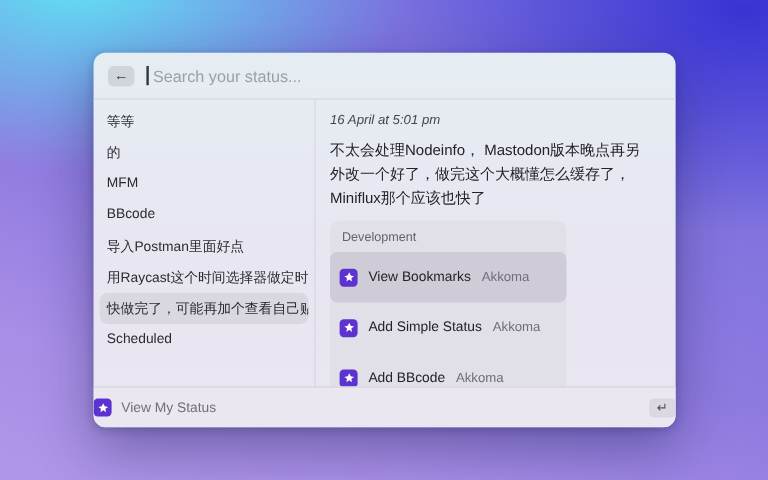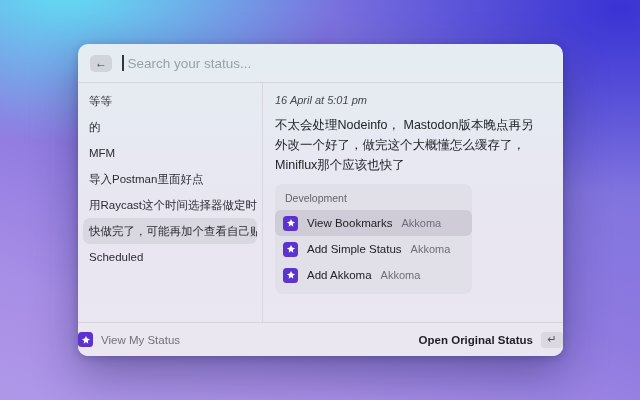--- a/index.html
+++ b/index.html
@@ -31,21 +31,21 @@
     padding:0 6px;border-radius:7px;font-size:11.5px;color:#2b2b30;
     white-space:nowrap;overflow:hidden;}
   .side-item.selected{background:#d9d7e0;}
   .detail{flex:1;padding:11px 24px 0 12px;box-sizing:border-box;min-width:0;}
   .timestamp{font-size:11px;font-style:italic;color:#46454c;margin-bottom:9px;}
   .detail p{margin:0 0 9px 0;font-size:12.5px;line-height:1.6;color:#232328;}
   
   .actions{width:197px;background:#e1dfe8;border-radius:8px;
     padding:6px 0 6px 0;box-sizing:border-box;}
   .actions-title{font-size:10.5px;color:#63636d;margin:2px 0 6px 10px;}
-  .action-row{height:26px;display:flex;align-items:center;gap:9px;
+  .action-row{height:42px;display:flex;align-items:center;gap:9px;
     padding:0 8px;border-radius:6px;}
   .action-row.selected{background:#cfccd7;}
   .action-label{font-size:11.5px;font-weight:500;color:#222227;white-space:nowrap;}
   .action-app{font-size:11px;color:#6f6e78;white-space:nowrap;}
   .akkoma-icon{width:15px;height:15px;flex:0 0 15px;border-radius:3.5px;
     background:#5d33cf;display:flex;align-items:center;justify-content:center;}
   .akkoma-icon svg{width:10px;height:10px;fill:#fff;}
   
   .footer{height:33px;flex:0 0 33px;border-top:1px solid #d6d3dd;
     background:#eae7f1;display:flex;align-items:center;
@@ -70,20 +70,21 @@
       </button>
       <div class="caret"></div>
       <input class="search-input" placeholder="Search your status..." style="">
     </div>
 
     <div class="content">
       <div class="sidebar">
         <div class="side-item">等等</div>
         <div class="side-item">的</div>
         <div class="side-item">MFM</div>
+        <div class="side-item">BBcode</div>
         <div class="side-item">导入Postman里面好点</div>
         <div class="side-item">用Raycast这个时间选择器做定时很方…</div>
         <div class="side-item selected">快做完了，可能再加个查看自己贴文的…</div>
         <div class="side-item">Scheduled</div>
       </div>
 
       <div class="detail">
         <div class="timestamp">16 April at 5:01 pm</div>
         <p>不太会处理Nodeinfo， Mastodon版本晚点再另外改一个好了，做完这个大概懂怎么缓存了，Miniflux那个应该也快了</p>
 
@@ -109,36 +110,35 @@
             <span class="action-label">Add Simple Status</span>
             <span class="action-app">Akkoma</span>
           </div>
 
           <div class="action-row">
             <span class="akkoma-icon">
               <svg viewBox="0 0 16 16">
                   <path d="M8 1.5 L10 5.6 L14.5 6.6 L11 9 L11.6 13.8 L8 11 L4.4 13.8 L5 9 L1.5 6.6 L6 5.6 Z"></path>
                 </svg>
             </span>
-            <span class="action-label">Add Akkoma</span>
+            <span class="action-label">Add BBcode</span>
             <span class="action-app">Akkoma</span>
           </div>
         </div>
       </div>
     </div>
 
     <div class="footer">
       <div class="footer-left">
         <span class="akkoma-icon">
           <svg viewBox="0 0 16 16">
               <path d="M8 1.5 L10 5.6 L14.5 6.6 L11 9 L11.6 13.8 L8 11 L4.4 13.8 L5 9 L1.5 6.6 L6 5.6 Z"></path>
             </svg>
         </span>
         <span class="label">View My Status</span>
       </div>
       <div class="footer-right">
-        <span class="label">Open Original Status</span>
         <span class="keycap">↵</span>
       </div>
     </div>
 
   </div>
 </div>
 
 </body></html>

